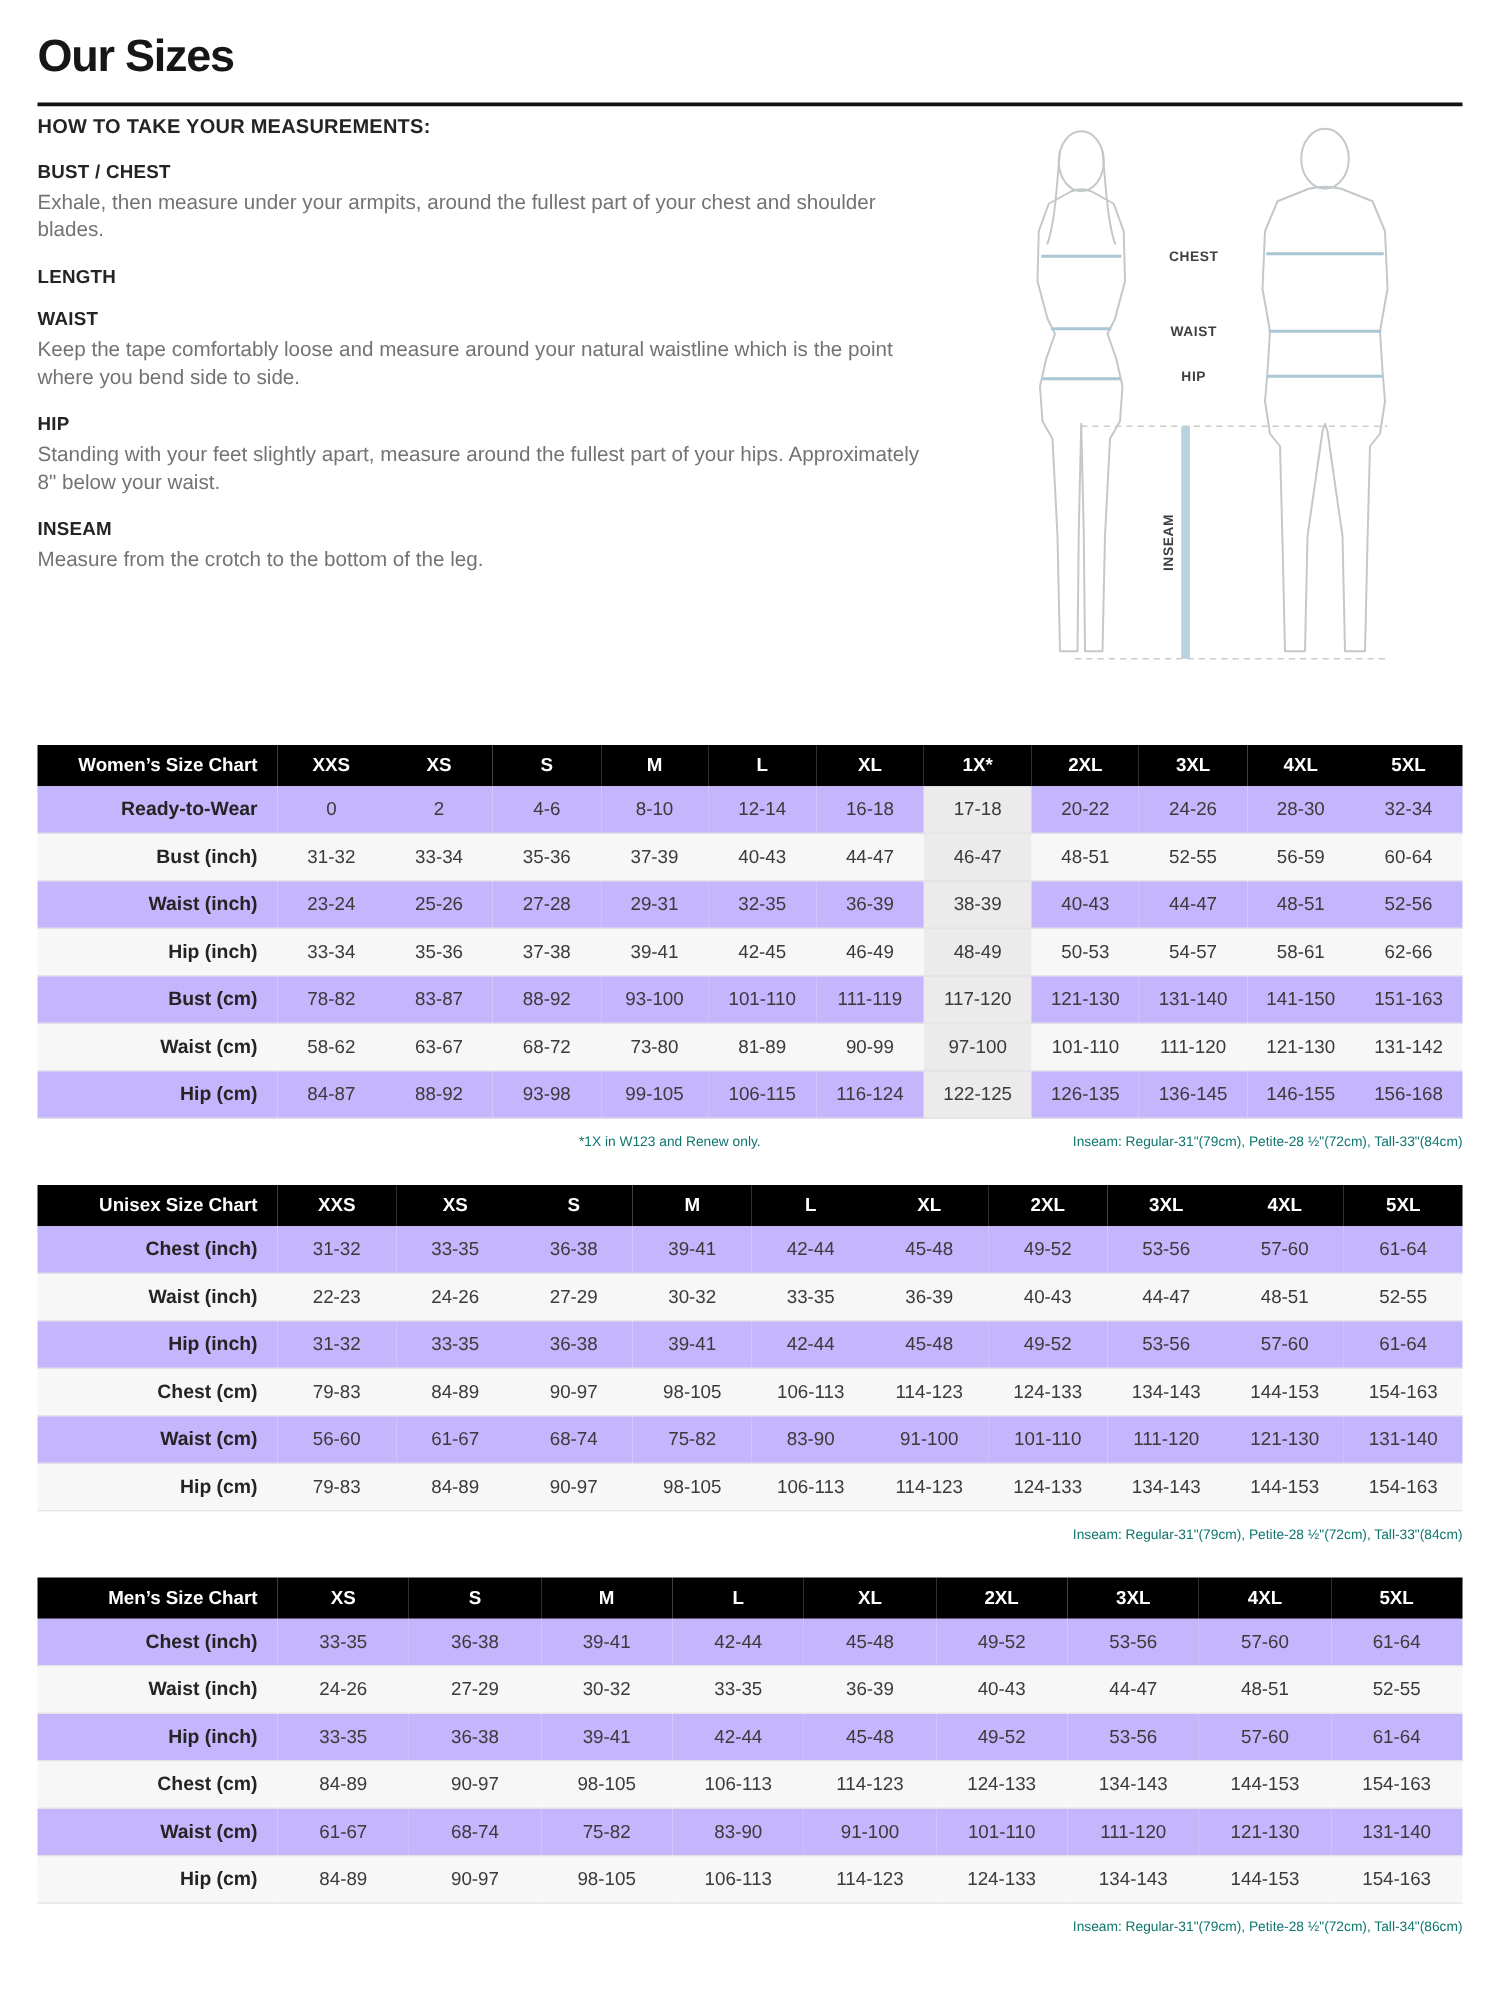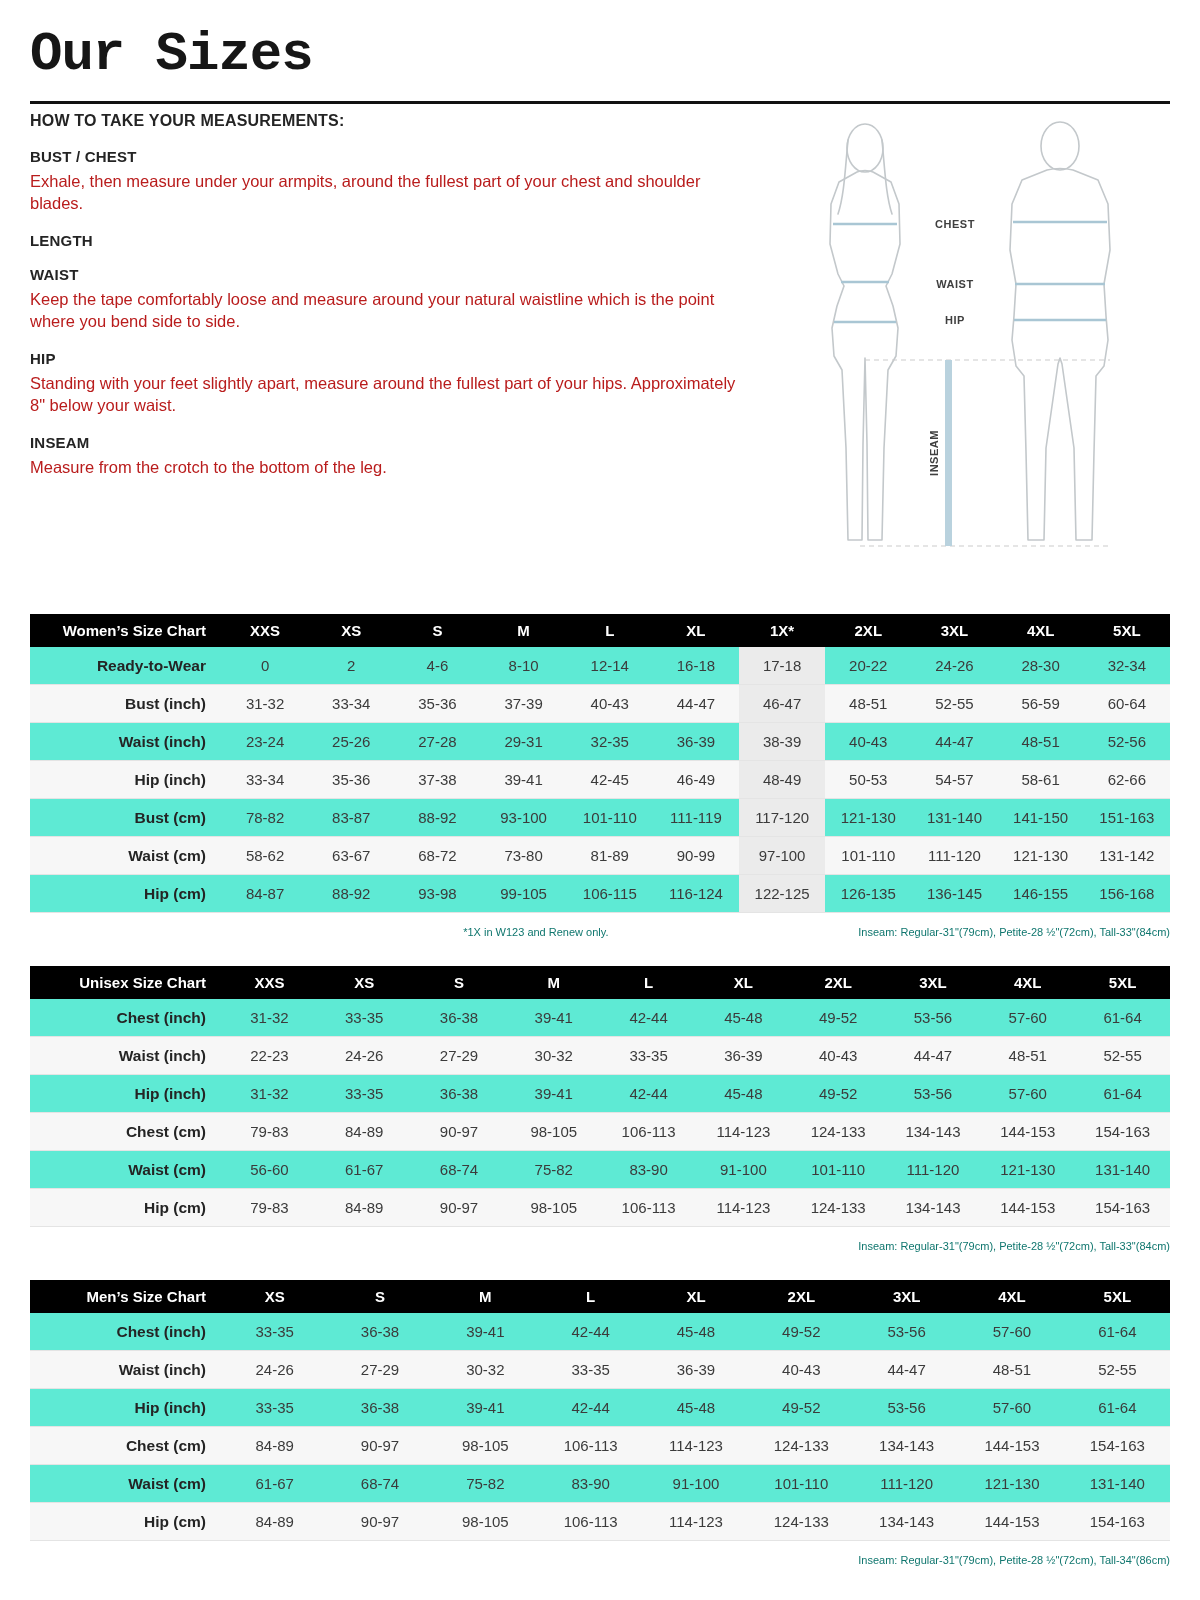--- a/index.html
+++ b/index.html
@@ -4,46 +4,46 @@
 <style>
   * { margin:0; padding:0; box-sizing:border-box; }
   html,body { background:#ffffff; }
   body {
     width:1200px; min-height:1600px;
     font-family:"Liberation Sans","DejaVu Sans",sans-serif;
     color:#3d3d3d;
   }
   .page { padding:24px 30px 20px; }
 
-  .title { font-size:54px; font-weight:800; color:#161616; letter-spacing:-1px;font-family:Liberation Mono, monospace; }
+  .title { font-size:36px; font-weight:800; color:#161616; letter-spacing:-1px; }
   .rule { border:none; border-top:3px solid #121212; margin:16px 0 0; }
 
   .top { display:flex; gap:20px; margin-top:8px; }
   .instructions { flex:1; max-width:735px; }
   .instructions h2 { font-size:16px; font-weight:700; color:#242424; margin-bottom:18px; letter-spacing:.2px; }
   .section { margin-bottom:17px; }
   .section h3 { font-size:15px; font-weight:700; color:#242424; margin-bottom:6px; letter-spacing:.2px; }
-  .section p { font-size:16.5px; line-height:1.33; color:#b91c1c; }
+  .section p { font-size:16.5px; line-height:1.33; color:#737373; }
 
   .diagram { width:400px; position:relative; }
   .figure-path { fill:none; stroke:#c3c8cb; stroke-width:1.6; stroke-linejoin:round; stroke-linecap:round; }
   .measure-line { stroke:#a9c6d4; stroke-width:2.5; }
   .dash-line { stroke:#cccccc; stroke-width:1.2; stroke-dasharray:5 4; fill:none; }
   .inseam-band { fill:#b9d2de; }
   .dlabel { font-size:11px; font-weight:700; fill:#3f3f3f; text-anchor:middle; letter-spacing:.5px;
             font-family:"Liberation Sans","DejaVu Sans",sans-serif; }
 
   .table-block { margin-top:28px; }
   table.size-table { width:100%; border-collapse:collapse; table-layout:fixed; }
   .size-table thead th {
     background:#000000; color:#ffffff; font-size:15px; font-weight:700;
     padding:8px 2px; text-align:center;
   }
   .size-table thead th.rowhead { text-align:right; padding-right:16px; }
-  .size-table tbody tr { border-bottom:1px solid #e4e4e4; background:#5eead4; }
+  .size-table tbody tr { border-bottom:1px solid #e4e4e4; background:#c4b5fd; }
   .size-table tbody tr:nth-child(even) { background:#f7f7f7; }
   .size-table tbody th {
     text-align:right; padding:9.5px 16px 9.5px 2px;
     font-size:15.5px; color:#242424; font-weight:700;
   }
   .size-table td { text-align:center; font-size:15px; color:#3b3b3b; padding:9.5px 2px; }
   .size-table td.hl { background:#ebebeb;text-align:center; }
 
   .footnote-row { display:flex; align-items:flex-start; margin-top:13px; font-size:11px; color:#0f766e; }
   .footnote-left { margin-left:38%; }

